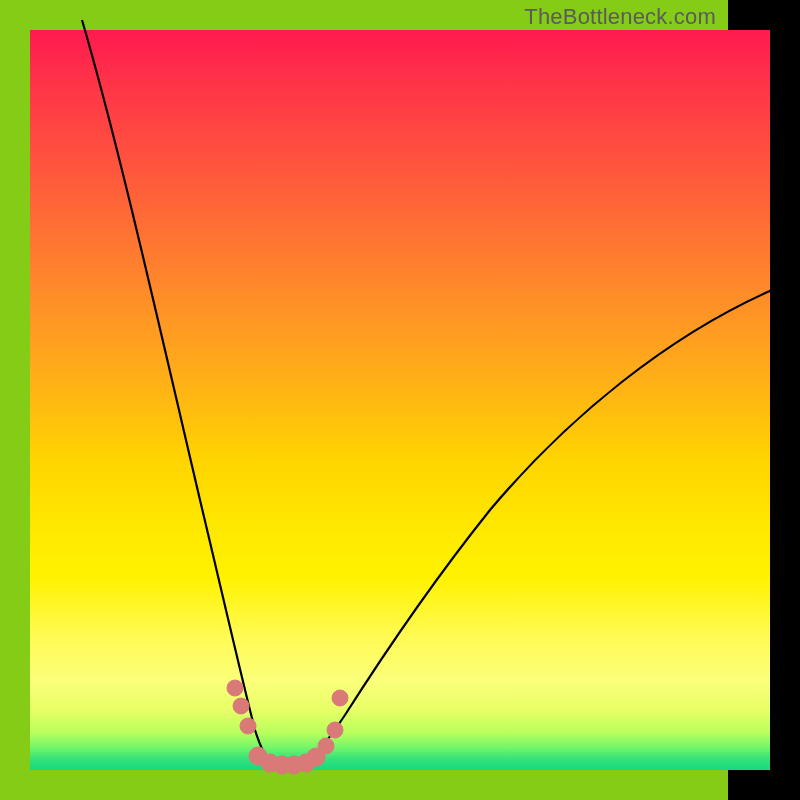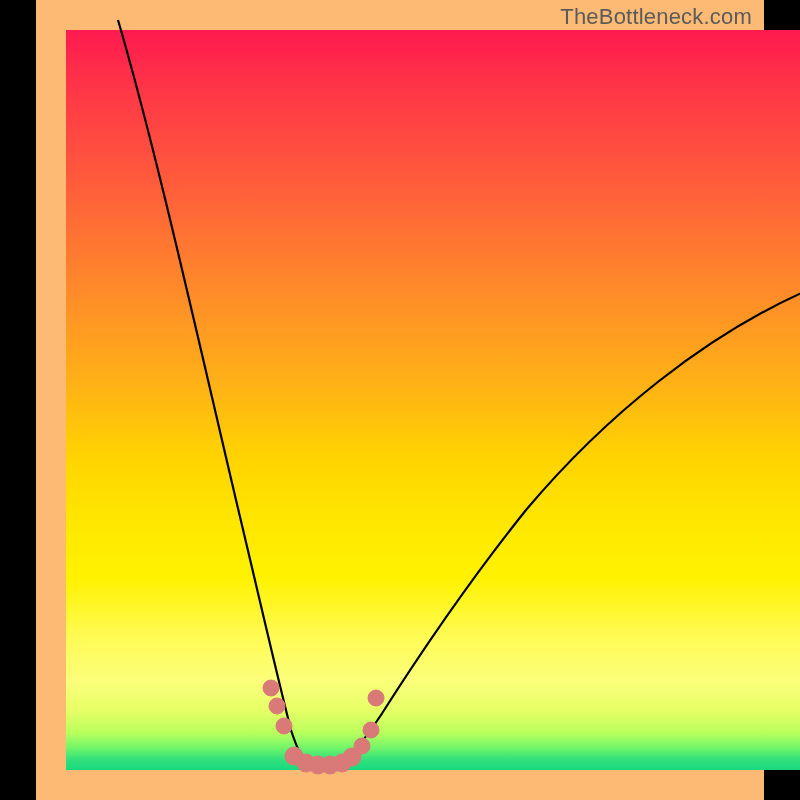--- a/index.html
+++ b/index.html
@@ -7,22 +7,21 @@
     padding: 0;
     width: 800px;
     height: 800px;
     background: #000000;
     overflow: hidden;
   }
   .outer {
     position: relative;
     width: 728px;
     height: 800px;
-    background: #fdba74;
-    margin-left: 36px;
+    background: #84cc16;
   }
   .plot-area {
     position: absolute;
     left: 30px;
     top: 30px;
     width: 740px;
     height: 740px;
     
     background: linear-gradient(
       to bottom,

